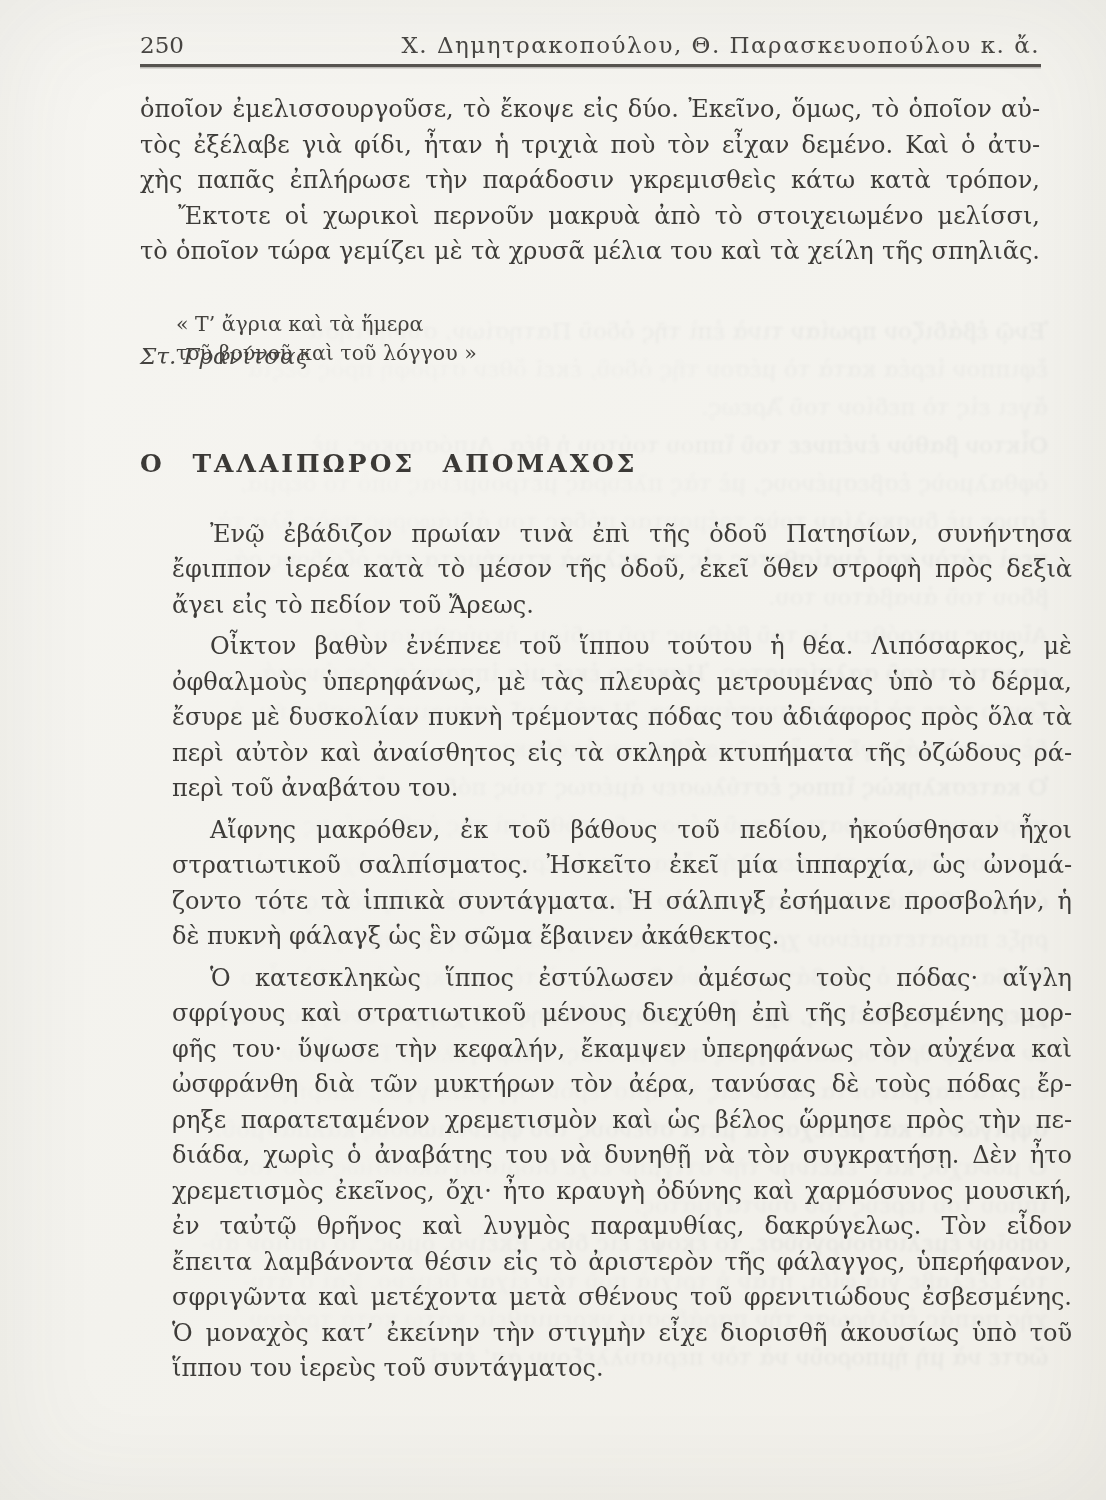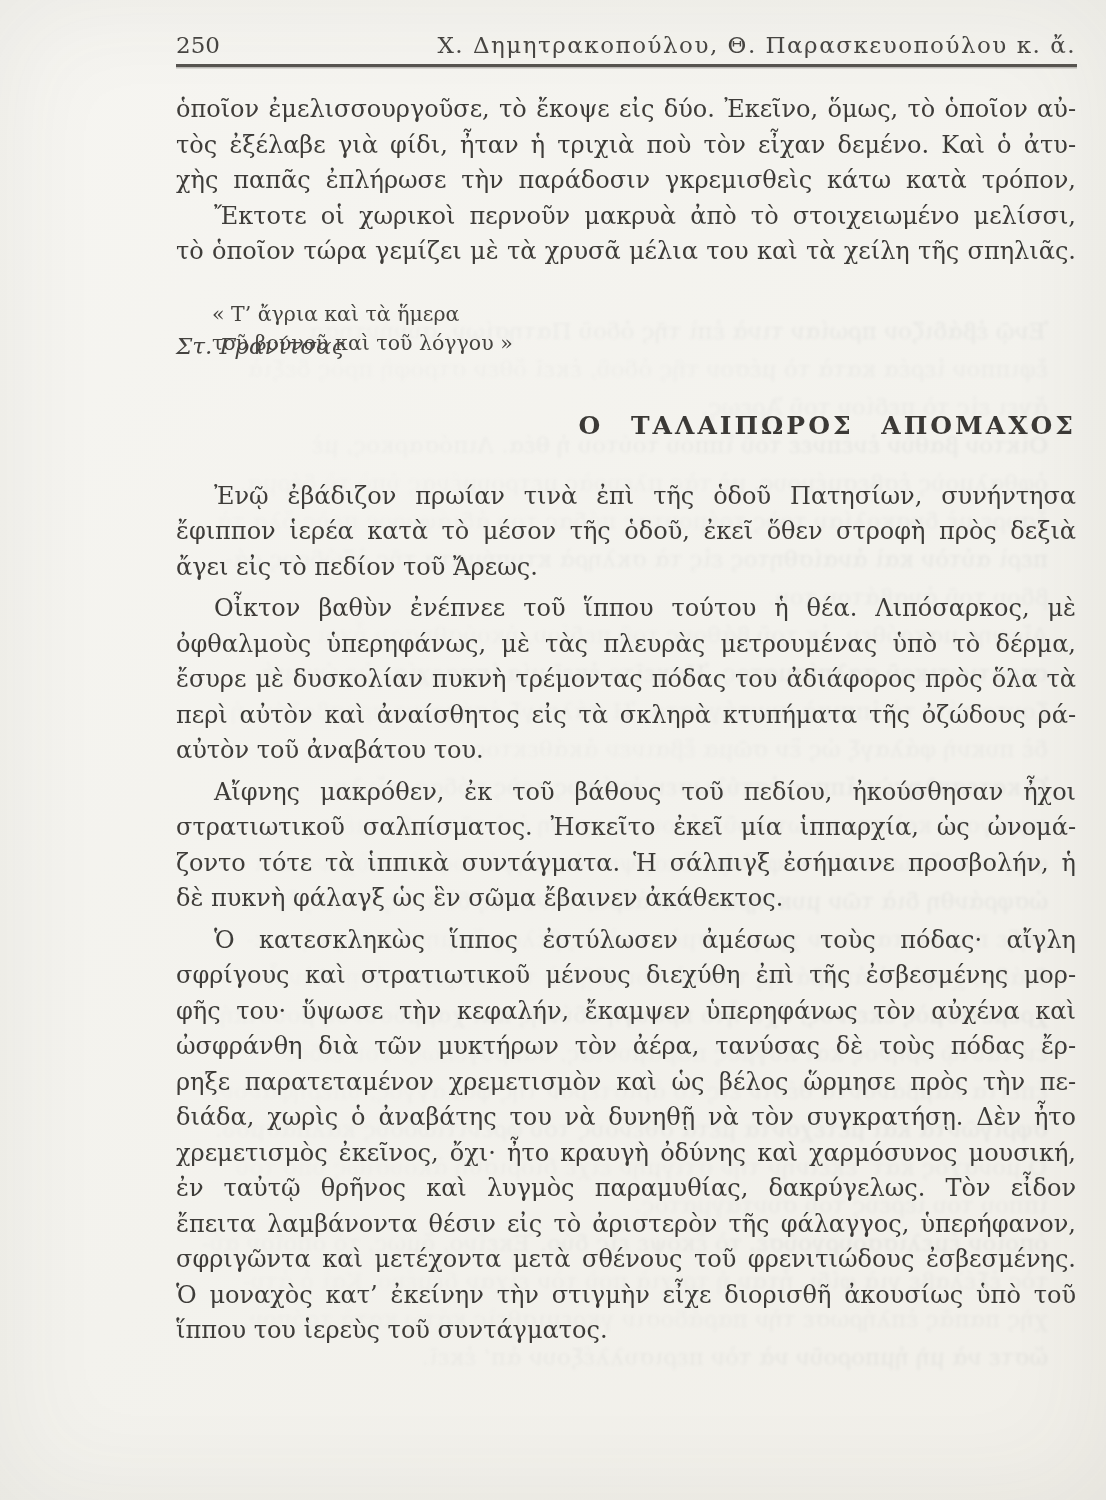--- a/index.html
+++ b/index.html
@@ -8,21 +8,20 @@
     font-family: "DejaVu Serif", "Liberation Serif", serif;
     background: #e9e7e1;
   }
   .page {
     position: relative;
     width: 1106px;
     height: 1500px;
     background: linear-gradient(135deg, #f6f5f1 0%, #f3f2ed 55%, #f1efe9 100%);
     overflow: hidden;
     color: #413f3c;
-    padding-left: 36px;
   }
   .page::after {
     content: "";
     position: absolute;
     inset: 0;
     box-shadow: inset 0 0 110px rgba(72, 64, 50, 0.07);
     pointer-events: none;
   }
   
   .bleed {
@@ -72,47 +71,47 @@
     line-height: 35.5px;
     color: #3e3c39;
   }
   .para { margin-top: 7px; }
   .para:first-child { margin-top: 25px; }
   .line { width: 900px; overflow: hidden; max-height: 35.5px; }
   .line.just { text-align: justify; text-align-last: justify; }
   .line.indent { padding-left: 38px; }
   .excerpt .para + .para { margin-top: 0; }
   .quote {
-    margin-top: 30px;
+    margin-top: 40px;
     margin-left: 36px;
     font-size: 20.5px;
     line-height: 29px;
     color: #45433f;
   }
   .attribution {
     margin-top: -27px;
     padding-right: 62px;
     text-align: left;
     font-style: italic;
     font-size: 23px;
     line-height: 30px;
     color: #454340;
   }
   .story-title {
-    margin-top: 48px;
-    text-align: right;
+    margin-top: 76px;
+    text-align: left;
     font-size: 25px;
     line-height: 34px;
     font-weight: 700;
     letter-spacing: 3px;
     word-spacing: 16px;
     color: #3b3936;
   }
   .story > .para:first-child { margin-top: 36px; }
-  .story .para { margin-top: 6px; }
+  .story .para { margin-top: 6px; margin-left: 32px; }
 </style>
 </head>
 <body>
 
 <div class="page">
 
   <div class="bleed">
       <div class="ghost-line" style="top: 316px; opacity: 0.075;">Ἐνῷ ἐβάδιζον πρωίαν τινὰ ἐπὶ τῆς ὁδοῦ Πατησίων, συνήντησα</div>
       <div class="ghost-line" style="top: 354px; opacity: 0.05;">ἔφιππον ἱερέα κατὰ τὸ μέσον τῆς ὁδοῦ, ἐκεῖ ὅθεν στροφὴ πρὸς δεξιὰ</div>
       <div class="ghost-line" style="top: 392px; opacity: 0.05;">ἄγει εἰς τὸ πεδίον τοῦ Ἄρεως.</div>
@@ -179,21 +178,21 @@
           <div class="para">
             <div class="line just indent">Ἐνῷ ἐβάδιζον πρωίαν τινὰ ἐπὶ τῆς ὁδοῦ Πατησίων, συνήντησα</div>
             <div class="line just">ἔφιππον ἱερέα κατὰ τὸ μέσον τῆς ὁδοῦ, ἐκεῖ ὅθεν στροφὴ πρὸς δεξιὰ</div>
             <div class="line">ἄγει εἰς τὸ πεδίον τοῦ Ἄρεως.</div>
           </div>
           <div class="para">
             <div class="line just indent">Οἶκτον βαθὺν ἐνέπνεε τοῦ ἵππου τούτου ἡ θέα. Λιπόσαρκος, μὲ</div>
             <div class="line just">ὀφθαλμοὺς ὑπερηφάνως, μὲ τὰς πλευρὰς μετρουμένας ὑπὸ τὸ δέρμα,</div>
             <div class="line just">ἔσυρε μὲ δυσκολίαν πυκνὴ τρέμοντας πόδας του ἀδιάφορος πρὸς ὅλα τὰ</div>
             <div class="line just">περὶ αὐτὸν καὶ ἀναίσθητος εἰς τὰ σκληρὰ κτυπήματα τῆς ὀζώδους ρά-</div>
-            <div class="line">αὐτὸν τοῦ ἀναβάτου του.</div>
+            <div class="line">περὶ τοῦ ἀναβάτου του.</div>
           </div>
           <div class="para">
             <div class="line just indent">Αἴφνης μακρόθεν, ἐκ τοῦ βάθους τοῦ πεδίου, ἠκούσθησαν ἦχοι</div>
             <div class="line just">στρατιωτικοῦ σαλπίσματος. Ἠσκεῖτο ἐκεῖ μία ἱππαρχία, ὡς ὠνομά-</div>
             <div class="line just">ζοντο τότε τὰ ἱππικὰ συντάγματα. Ἡ σάλπιγξ ἐσήμαινε προσβολήν, ἡ</div>
             <div class="line">δὲ πυκνὴ φάλαγξ ὡς ἓν σῶμα ἔβαινεν ἀκάθεκτος.</div>
           </div>
           <div class="para">
             <div class="line just indent">Ὁ κατεσκληκὼς ἵππος ἐστύλωσεν ἀμέσως τοὺς πόδας· αἴγλη</div>
             <div class="line just">σφρίγους καὶ στρατιωτικοῦ μένους διεχύθη ἐπὶ τῆς ἐσβεσμένης μορ-</div>

